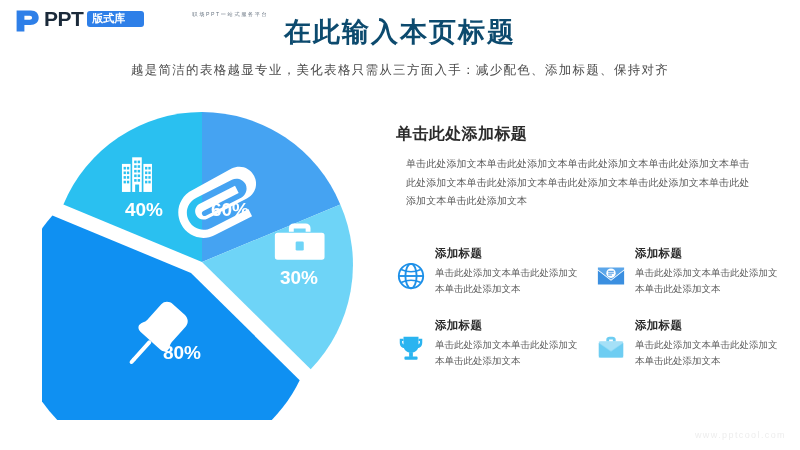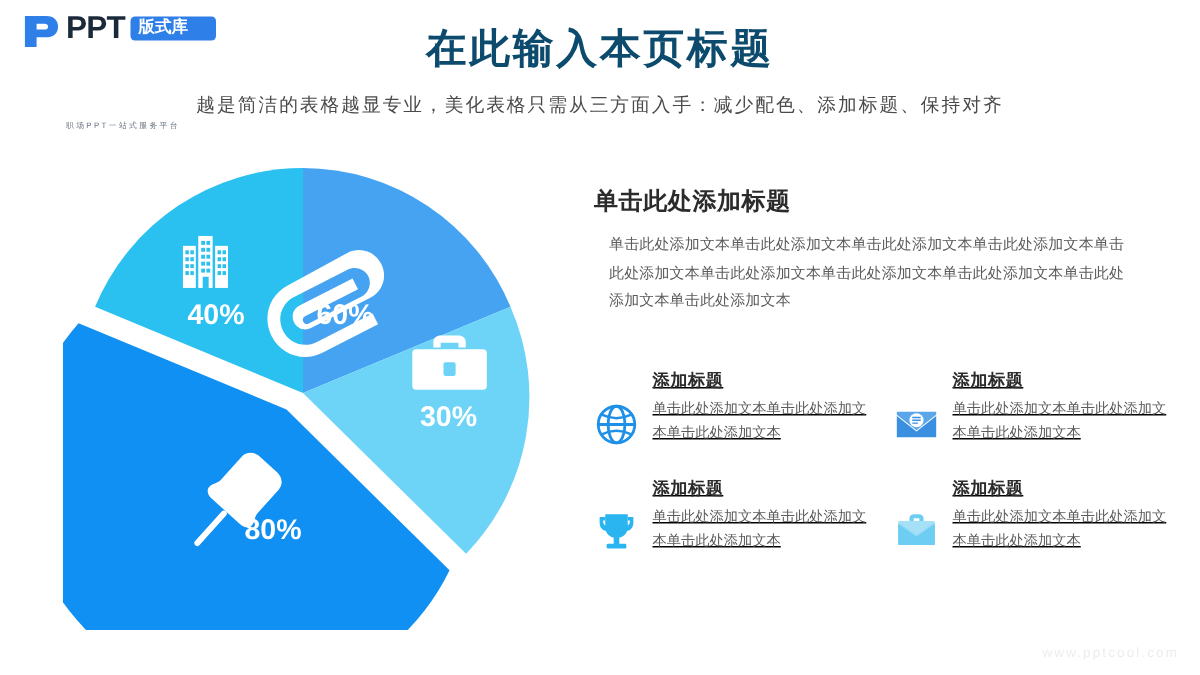--- a/index.html
+++ b/index.html
@@ -25,21 +25,21 @@
     height: 34px;
   }
   .logo-mark {
     width: 26px;
     height: 26px;
     margin-right: 4px;
     flex: none;
   }
   .logo-textwrap {
     display: flex;
-    flex-direction: column;
+    flex-direction: row;
     justify-content: center;
     gap: 48px;
   }
   .logo-row {
     display: flex;
     align-items: center;
   }
   .logo-ppt {
     font-size: 21px;
     font-weight: bold;
@@ -136,22 +136,21 @@
     top: 246px;
     width: 386px;
     display: grid;
     grid-template-columns: 186px 186px;
     grid-template-rows: auto auto;
     column-gap: 14px;
     row-gap: 20px;
   }
   .feature {
     display: flex;
-    align-items: flex-end;
-    text-decoration: underline;
+    align-items: center;
   }
   .feature-icon {
     width: 30px;
     height: 30px;
     flex: none;
     margin-right: 9px;
     margin-top: 9px;
   }
   .feature-text {
     flex: 1;

